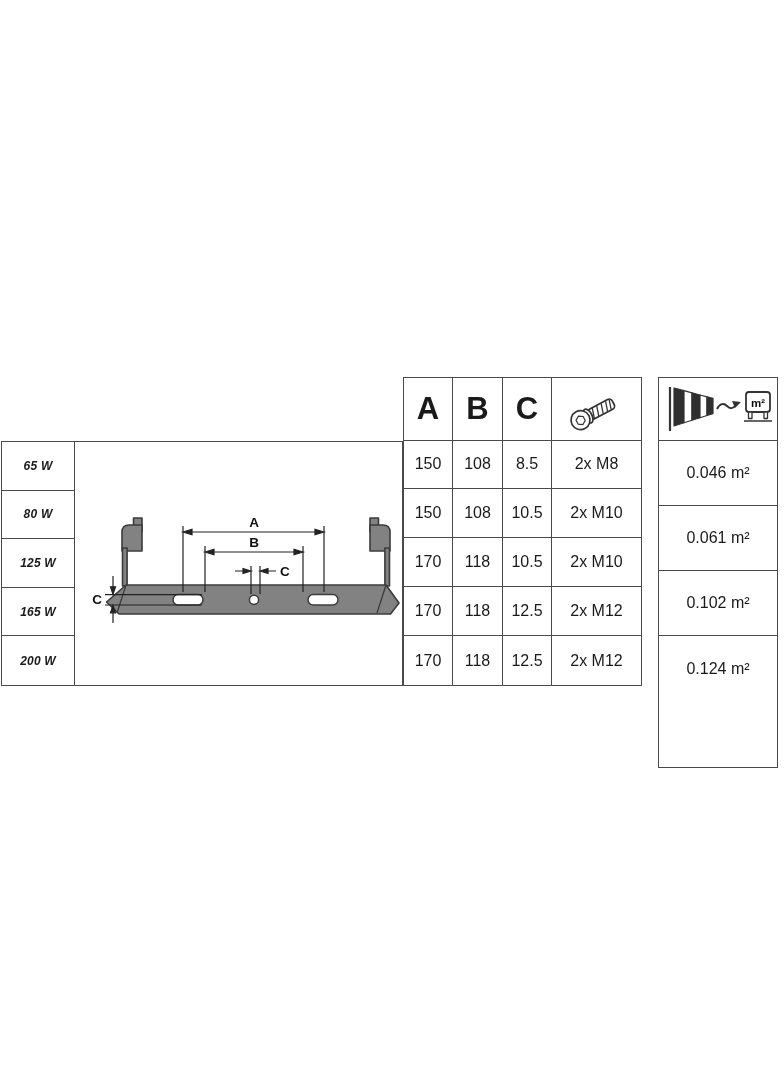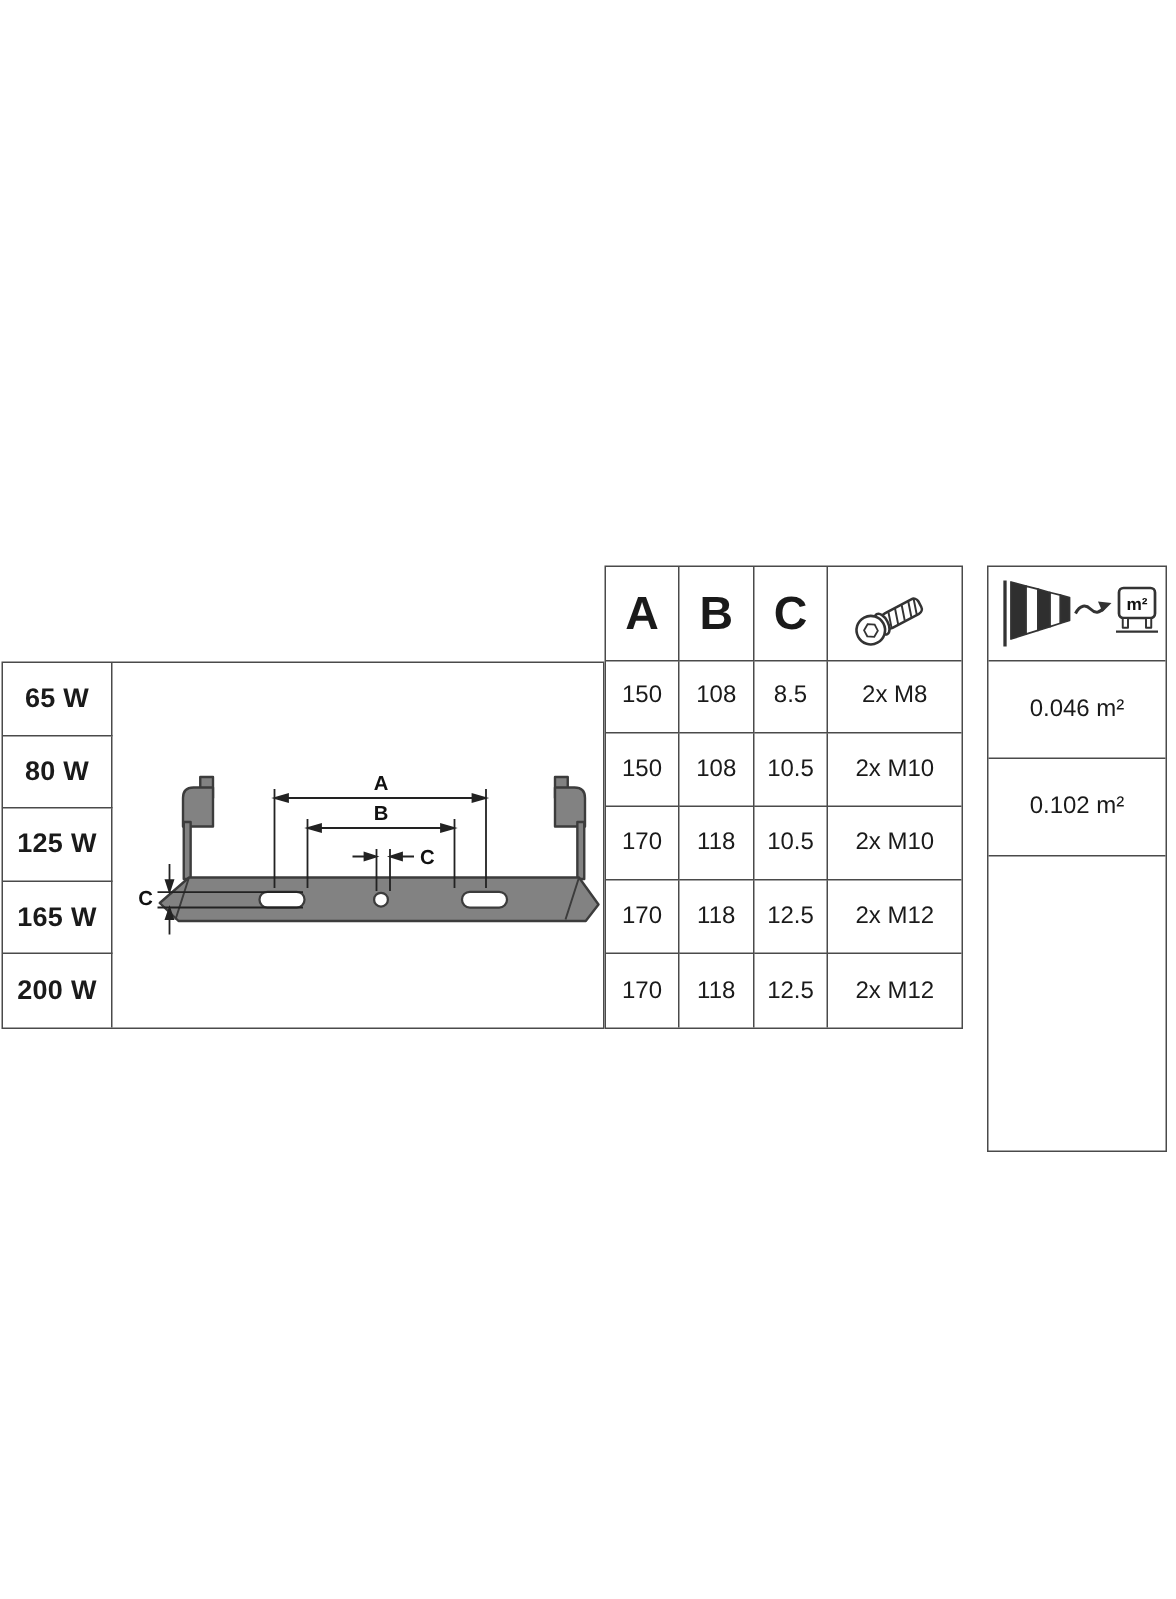--- a/index.html
+++ b/index.html
@@ -10,21 +10,21 @@
   .tbl { position:absolute; display:grid; box-sizing:border-box;
          border:1.5px solid #4a4a4a; background:#fff; }
   .cell { display:flex; align-items:center; justify-content:center;
           box-sizing:border-box; border-right:1.5px solid #4a4a4a;
           border-bottom:1.5px solid #4a4a4a; }
   .no-r { border-right:none; }
   .no-b { border-bottom:none; }
 
   .variants { left:1px; top:441px; width:402px; height:245px;
               grid-template-columns:73px 1fr; grid-auto-rows:1fr; }
-  .power { font-size:18px; font-weight:bold; letter-spacing:0.2px; }
+  .power { font-size:12px; font-weight:bold; letter-spacing:0.2px;font-style:italic; }
   .diagram-cell { grid-column:2; grid-row:1 / span 5; border:none;
                   position:relative; }
   .diagram-cell svg { position:absolute; left:0; top:0; }
 
   .dims { left:403px; top:377px; width:239px; height:309px;
           grid-template-columns:49px 50px 49px 1fr;
           grid-template-rows:62.5px repeat(5,1fr); }
   .dimhead { font-size:31px; font-weight:bold; }
   .val { font-size:16px; }
 
@@ -147,16 +147,18 @@
           <polygon points="79,20 70,19 73,26" fill="#333" stroke="none"></polygon>
           <rect x="84" y="10" width="24" height="20" rx="3" fill="#fff" stroke-width="1.8"></rect>
           <rect x="86.5" y="30" width="3.5" height="6.5" fill="#fff" stroke-width="1.3"></rect>
           <rect x="102" y="30" width="3.5" height="6.5" fill="#fff" stroke-width="1.3"></rect>
           <path d="M82,39 H110" stroke-width="1.5"></path>
         </g>
         <text x="96" y="24.5" text-anchor="middle" font-size="11.5" font-weight="bold" fill="#111">m²</text>
       </svg>
     </div>
     <div class="cell val no-r">0.046 m²</div>
+    <div class="cell val no-r">0.061 m²</div>
     <div class="cell val no-r">0.102 m²</div>
+    <div class="cell val no-r no-b">0.124 m²</div>
   </div>
 
 </div>
 
 </body></html>

